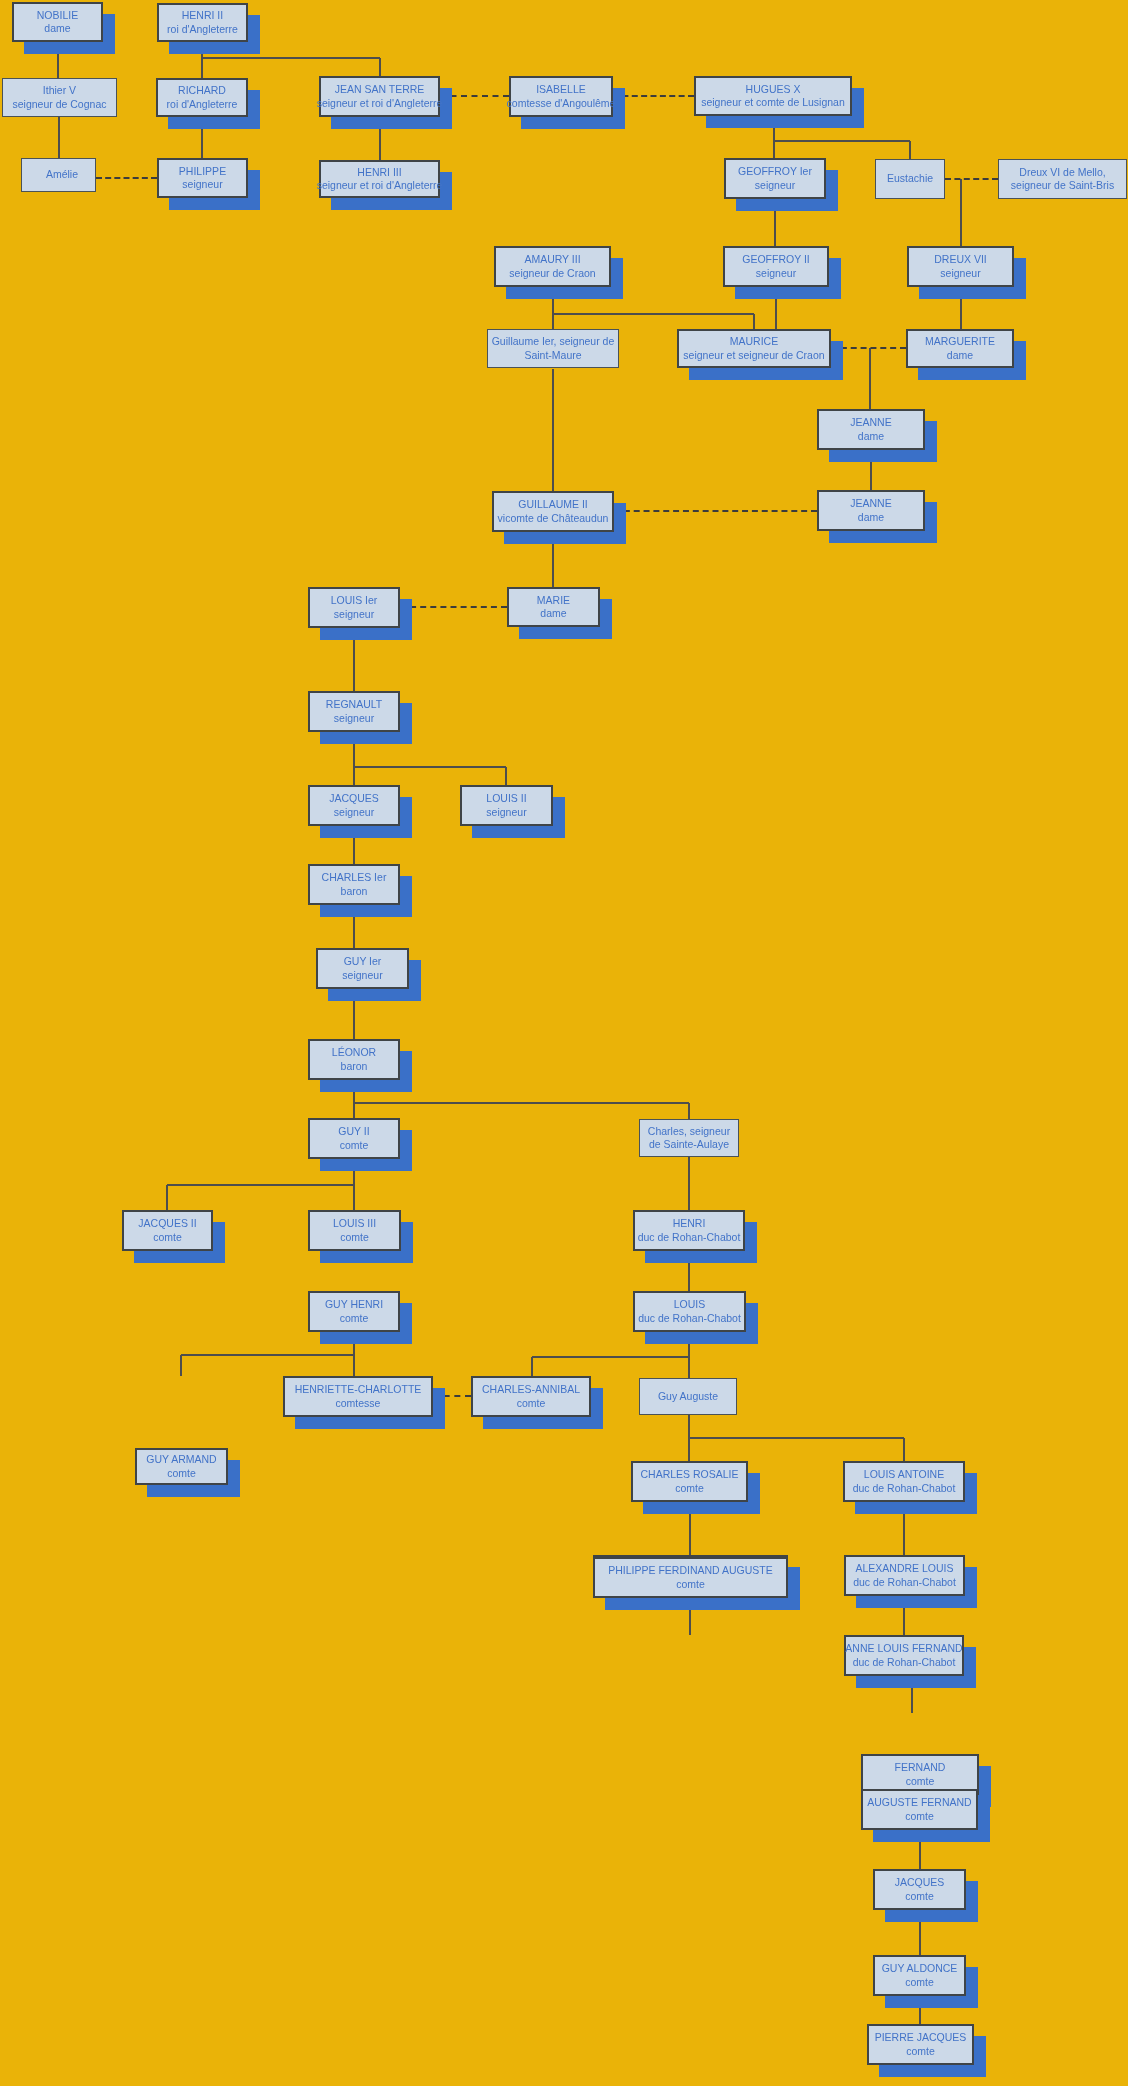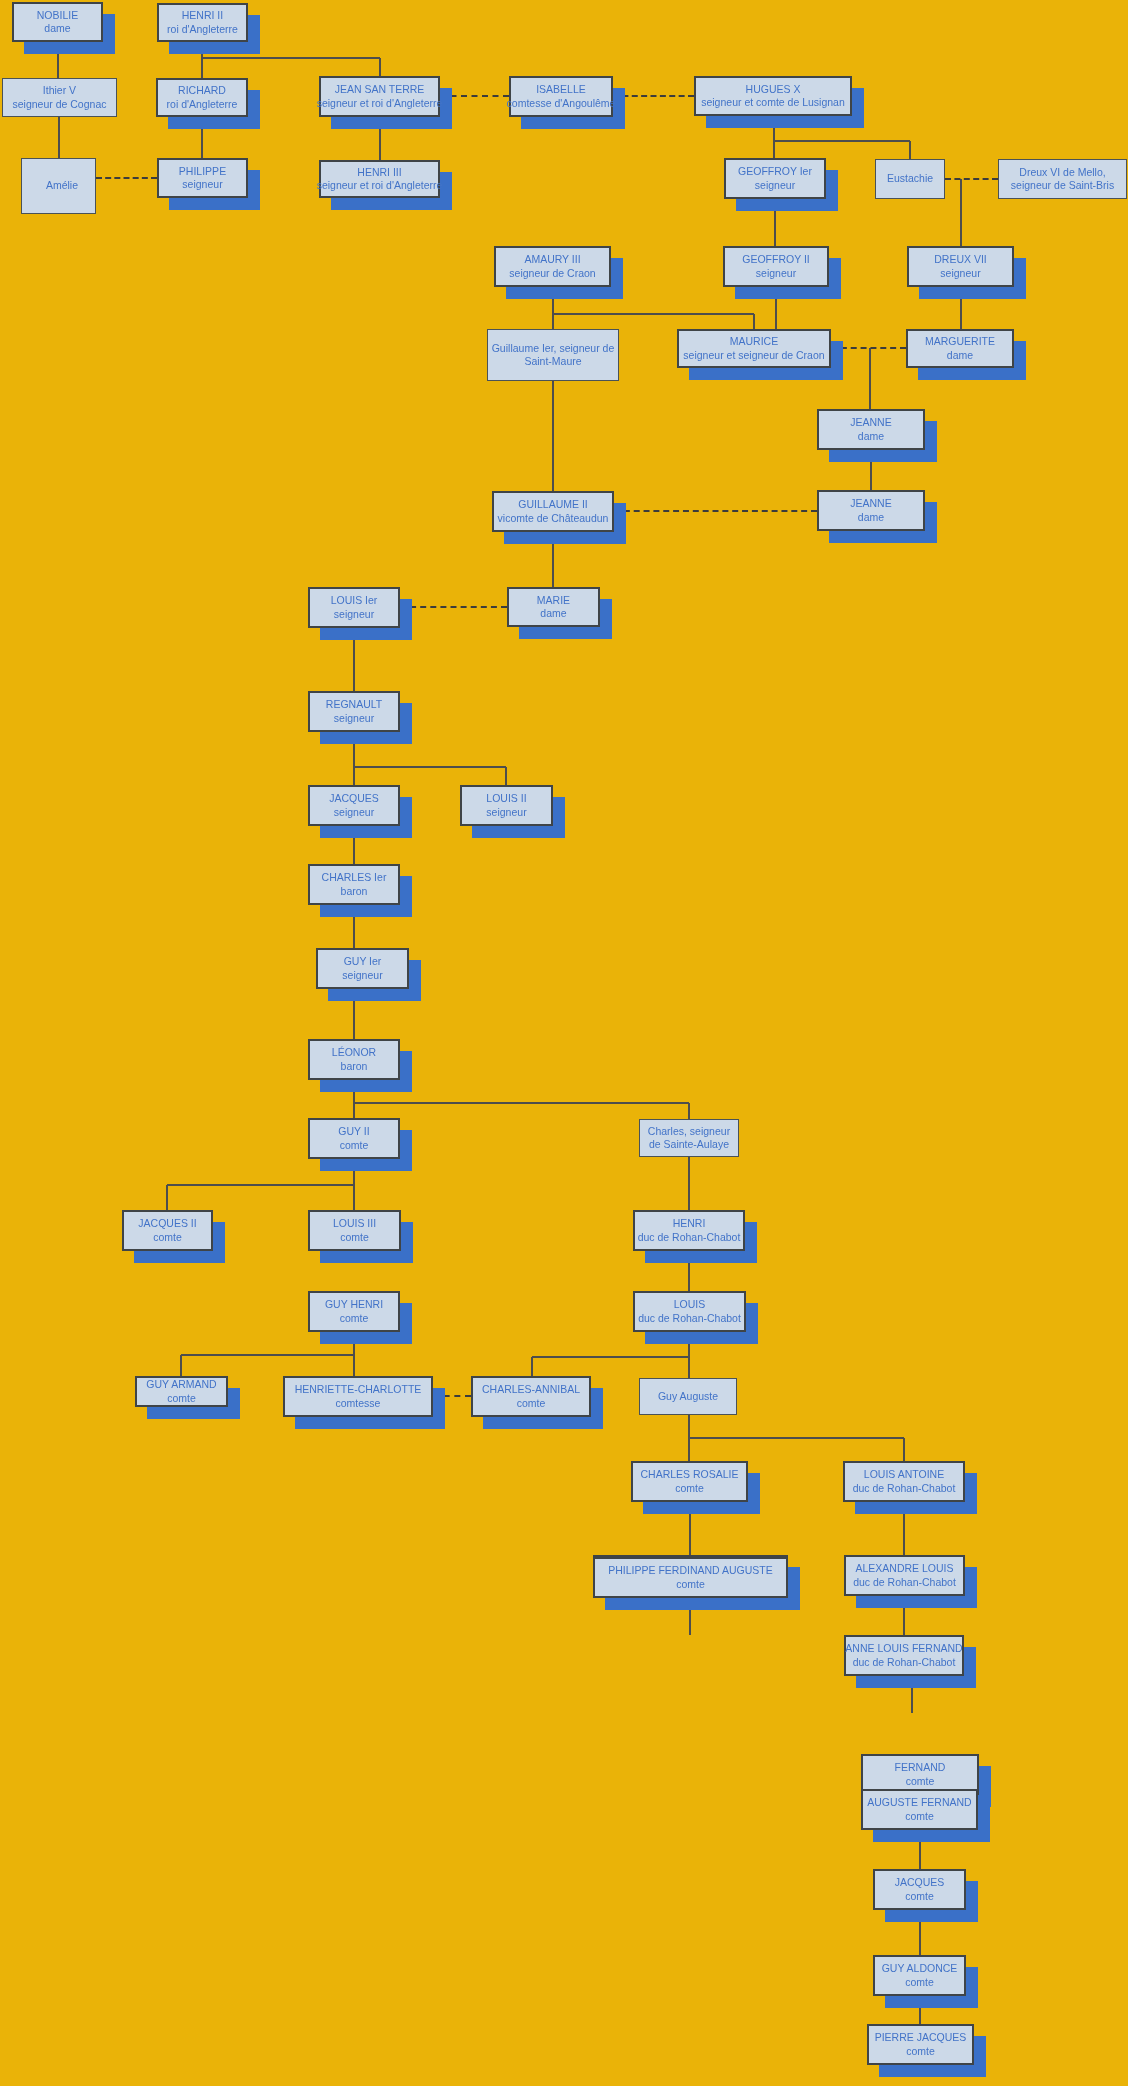--- a/index.html
+++ b/index.html
@@ -129,21 +129,21 @@
       <span class="line2">seigneur et roi d'Angleterre</span>
     </div>
     <div class="node shadowed" style="left: 509px; top: 76px; width: 104px; height: 41px;">
       <span class="line1">ISABELLE</span>
       <span class="line2">comtesse d'Angoulême</span>
     </div>
     <div class="node shadowed" style="left: 694px; top: 76px; width: 158px; height: 40px;">
       <span class="line1">HUGUES X</span>
       <span class="line2">seigneur et comte de Lusignan</span>
     </div>
-    <div class="node plain" style="left: 21px; top: 158px; width: 75px; height: 56px; padding-left: 8px;">
+    <div class="node plain" style="left: 21px; top: 158px; width: 75px; height: 34px; padding-left: 8px;">
       <span class="line1">Amélie</span>
     </div>
     <div class="node shadowed" style="left: 157px; top: 158px; width: 91px; height: 40px;">
       <span class="line1">PHILIPPE</span>
       <span class="line2">seigneur</span>
     </div>
     <div class="node shadowed" style="left: 319px; top: 160px; width: 121px; height: 38px;">
       <span class="line1">HENRI III</span>
       <span class="line2">seigneur et roi d'Angleterre</span>
     </div>
@@ -163,21 +163,21 @@
       <span class="line2">seigneur de Craon</span>
     </div>
     <div class="node shadowed" style="left: 723px; top: 246px; width: 106px; height: 41px;">
       <span class="line1">GEOFFROY II</span>
       <span class="line2">seigneur</span>
     </div>
     <div class="node shadowed" style="left: 907px; top: 246px; width: 107px; height: 41px;">
       <span class="line1">DREUX VII</span>
       <span class="line2">seigneur</span>
     </div>
-    <div class="node plain" style="left: 487px; top: 329px; width: 132px; height: 52px;">
+    <div class="node plain" style="left: 487px; top: 329px; width: 132px; height: 39px;">
       <span class="line1">Guillaume Ier, seigneur de</span>
       <span class="line2">Saint-Maure</span>
     </div>
     <div class="node shadowed" style="left: 677px; top: 329px; width: 154px; height: 39px;">
       <span class="line1">MAURICE</span>
       <span class="line2">seigneur et seigneur de Craon</span>
     </div>
     <div class="node shadowed" style="left: 906px; top: 329px; width: 108px; height: 39px;">
       <span class="line1">MARGUERITE</span>
       <span class="line2">dame</span>
@@ -247,21 +247,21 @@
       <span class="line2">duc de Rohan-Chabot</span>
     </div>
     <div class="node shadowed" style="left: 308px; top: 1291px; width: 92px; height: 41px;">
       <span class="line1">GUY HENRI</span>
       <span class="line2">comte</span>
     </div>
     <div class="node shadowed" style="left: 633px; top: 1291px; width: 113px; height: 41px;">
       <span class="line1">LOUIS</span>
       <span class="line2">duc de Rohan-Chabot</span>
     </div>
-    <div class="node shadowed" style="left: 135px; top: 1376px; width: 93px; height: 31px;">
+    <div class="node shadowed" style="left: 135px; top: 1448px; width: 93px; height: 37px;">
       <span class="line1">GUY ARMAND</span>
       <span class="line2">comte</span>
     </div>
     <div class="node shadowed" style="left: 283px; top: 1376px; width: 150px; height: 41px;">
       <span class="line1">HENRIETTE-CHARLOTTE</span>
       <span class="line2">comtesse</span>
     </div>
     <div class="node shadowed" style="left: 471px; top: 1376px; width: 120px; height: 41px;">
       <span class="line1">CHARLES-ANNIBAL</span>
       <span class="line2">comte</span>

